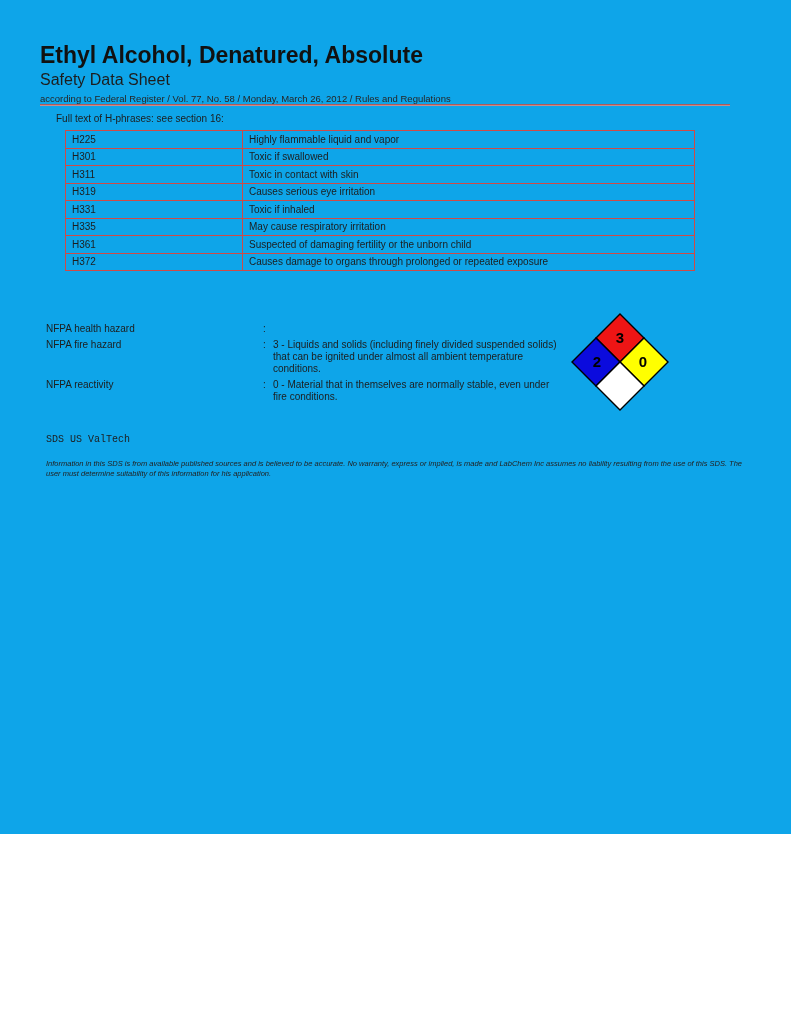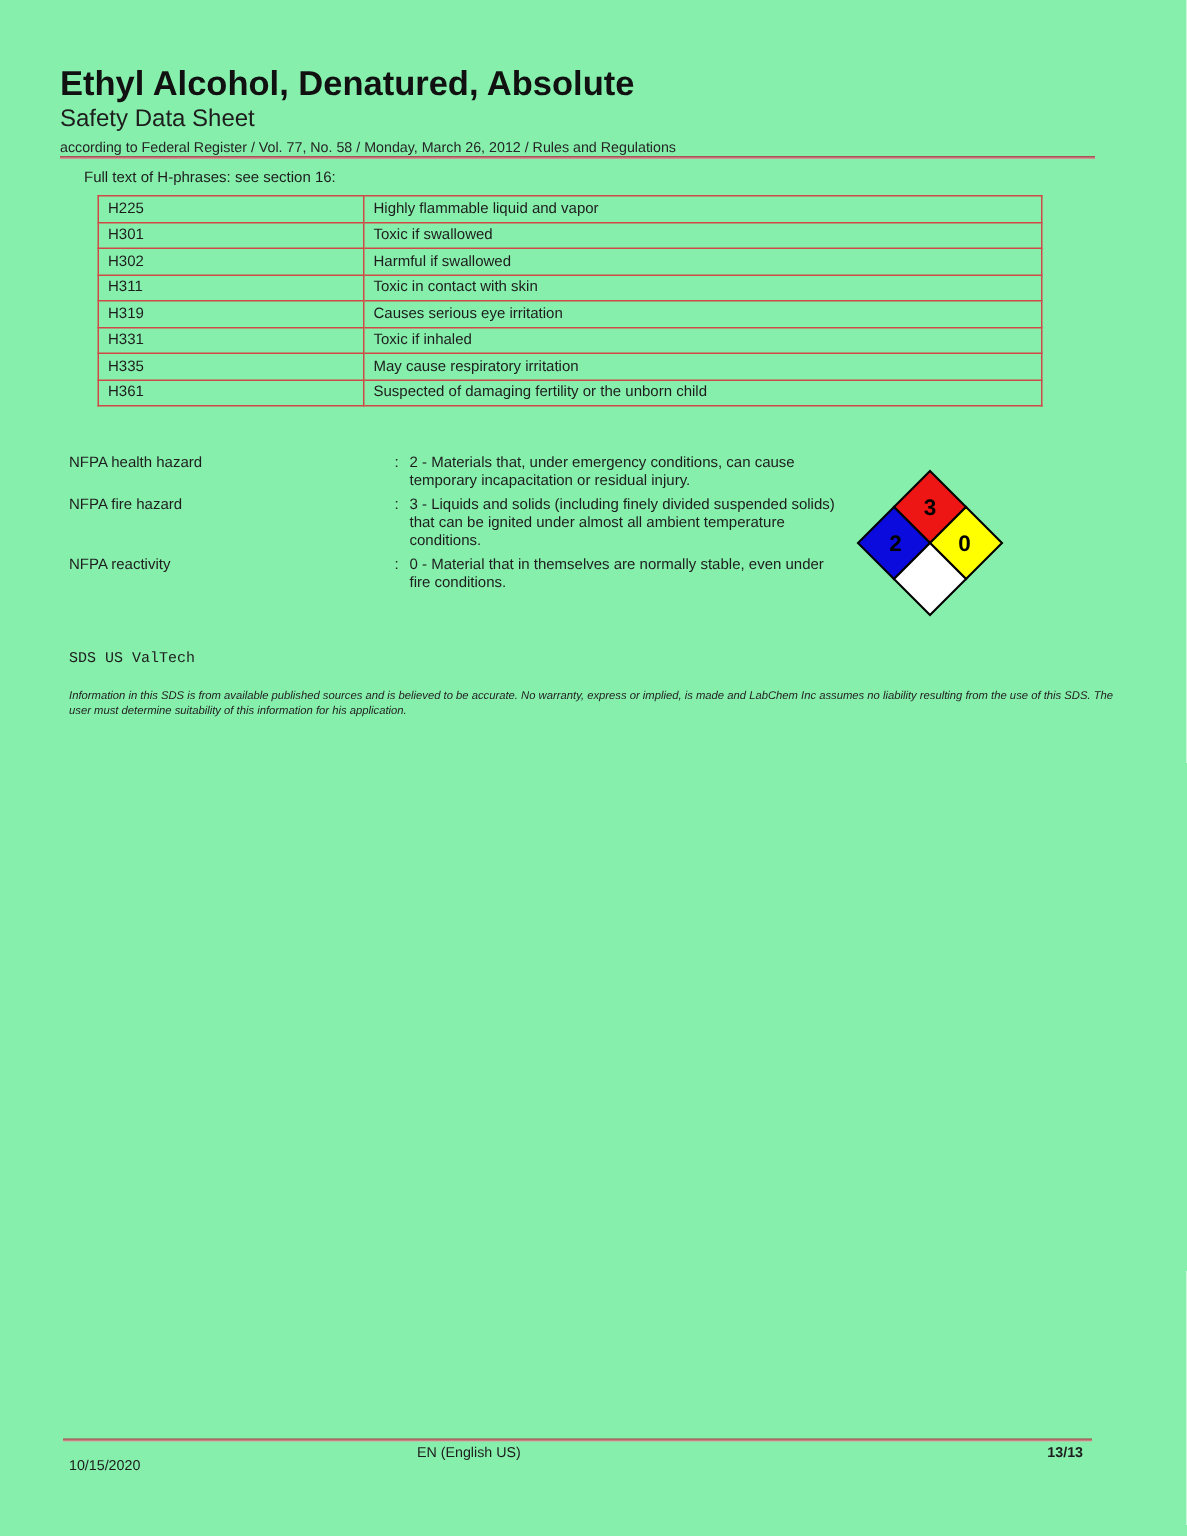--- a/index.html
+++ b/index.html
@@ -1,19 +1,19 @@
 <!DOCTYPE html>
 <html><head>
 <meta charset="utf-8">
 <style>
   html,body{margin:0;padding:0;background:#ffffff;}
   .page{
     position:relative;
-    width:791px;height:1024px;
-    background:#86efac;
+    width:791px;height:834px;
+    background:#0ea5e9;
     font-family:"Liberation Sans", sans-serif;
     color:#1d1d1d;
     overflow:hidden;
   }
   .abs{position:absolute;}
   .title{
     left:40px;top:42px;
     font-size:23px;font-weight:bold;color:#111;
     white-space:nowrap;
   }
@@ -48,21 +48,21 @@
     border:1px solid #cf4a47;
     height:16.5px;
     padding:0 4px 0 6px;
     font-size:10px;
     vertical-align:middle;
     overflow:hidden;
     white-space:nowrap;
   }
   table.htable td.code{width:166px;}
   .nfpa-block{
-    left:46px;top:303px;width:524px;
+    left:46px;top:323px;width:524px;
     font-size:10px;line-height:12px;
   }
   .nfpa-item{display:flex;margin-bottom:4px;}
   .nfpa-label{width:217px;flex:none;}
   .nfpa-sep{width:10px;flex:none;text-align:left;}
   .nfpa-text{width:287px;}
   .diamond{
     left:570px;top:312px;width:100px;height:100px;
   }
   .diamond text{
@@ -100,51 +100,50 @@
     <tbody>
         <tr>
       <td class="code">H225</td>
       <td>Highly flammable liquid and vapor</td>
     </tr>
     <tr>
       <td class="code">H301</td>
       <td>Toxic if swallowed</td>
     </tr>
     <tr>
-      <td class="code">H302</td>
-      <td>Harmful if swallowed</td>
-    </tr>
-    <tr>
       <td class="code">H311</td>
       <td>Toxic in contact with skin</td>
     </tr>
     <tr>
       <td class="code">H319</td>
       <td>Causes serious eye irritation</td>
     </tr>
     <tr>
       <td class="code">H331</td>
       <td>Toxic if inhaled</td>
     </tr>
     <tr>
       <td class="code">H335</td>
       <td>May cause respiratory irritation</td>
     </tr>
     <tr>
       <td class="code">H361</td>
       <td>Suspected of damaging fertility or the unborn child</td>
     </tr>
+    <tr>
+      <td class="code">H372</td>
+      <td>Causes damage to organs through prolonged or repeated exposure</td>
+    </tr>
   </tbody>
     </table>
 
   <div class="abs nfpa-block">
     <div class="nfpa-item">
       <div class="nfpa-label">NFPA health hazard</div>
       <div class="nfpa-sep">:</div>
-      <div class="nfpa-text">2 - Materials that, under emergency conditions, can cause temporary incapacitation or residual injury.</div>
     </div>
     <div class="nfpa-item">
       <div class="nfpa-label">NFPA fire hazard</div>
       <div class="nfpa-sep">:</div>
       <div class="nfpa-text">3 - Liquids and solids (including finely divided suspended solids) that can be ignited under almost all ambient temperature conditions.</div>
     </div>
     <div class="nfpa-item">
       <div class="nfpa-label">NFPA reactivity</div>
       <div class="nfpa-sep">:</div>
       <div class="nfpa-text">0 - Material that in themselves are normally stable, even under fire conditions.</div>

